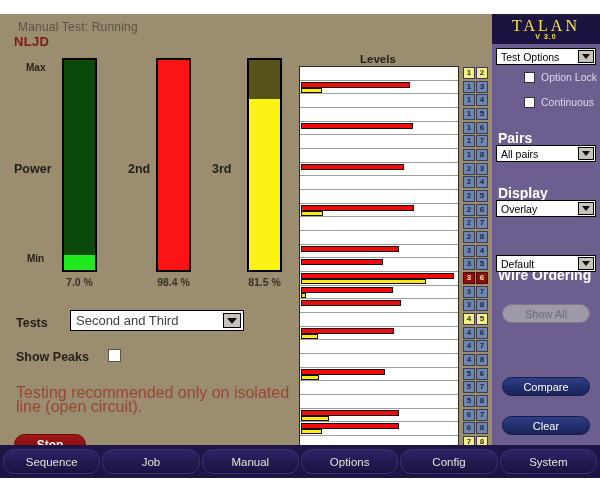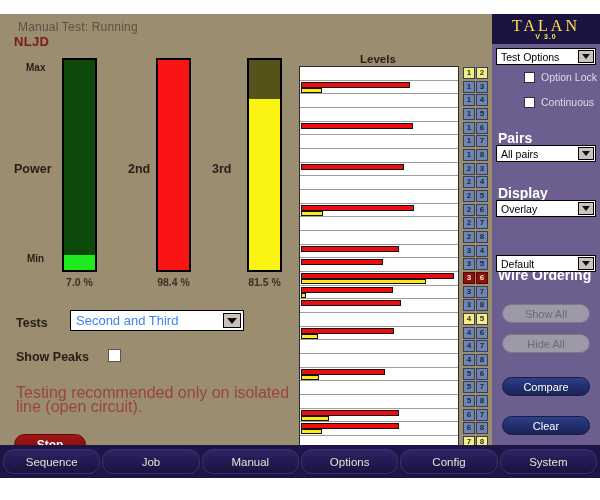--- a/index.html
+++ b/index.html
@@ -77,21 +77,21 @@
     font-weight: bold;
     color: #241f18;
   }
   .combo {
     position: absolute;
     background: #ffffff;
     border: 1px solid #000;
     display: flex;
     align-items: center;
     font-size: 13px;
-    color: #3b82f6;
+    color: #404040;
     padding-left: 5px;
   }
   .combo .arrow-box {
     position: absolute;
     right: 2px; top: 2px; bottom: 2px;
     width: 18px;
     background: #c8c4bc;
     border: 1px solid #000;
     display: flex; align-items: center; justify-content: center;
   }
@@ -576,23 +576,20 @@
     <div class="sb-combo" style="top:241px;">
       <span>Default</span>
       <span class="arrow-box">
           <span class="tri-down"></span>
         </span>
     </div>
 
     <div class="sb-btn ghost" style="top:290px;">
       <span>Show All</span>
     </div>
-    <div class="sb-btn ghost" style="top:320px;">
-      <span>Hide All</span>
-    </div>
     <div class="sb-btn primary" style="top:363px;">
       <span>Compare</span>
     </div>
     <div class="sb-btn primary" style="top:402px;">
       <span>Clear</span>
     </div>
   </div>
 
   <div class="bottom-nav" id="nav-host">
       <div class="nav-btn">

